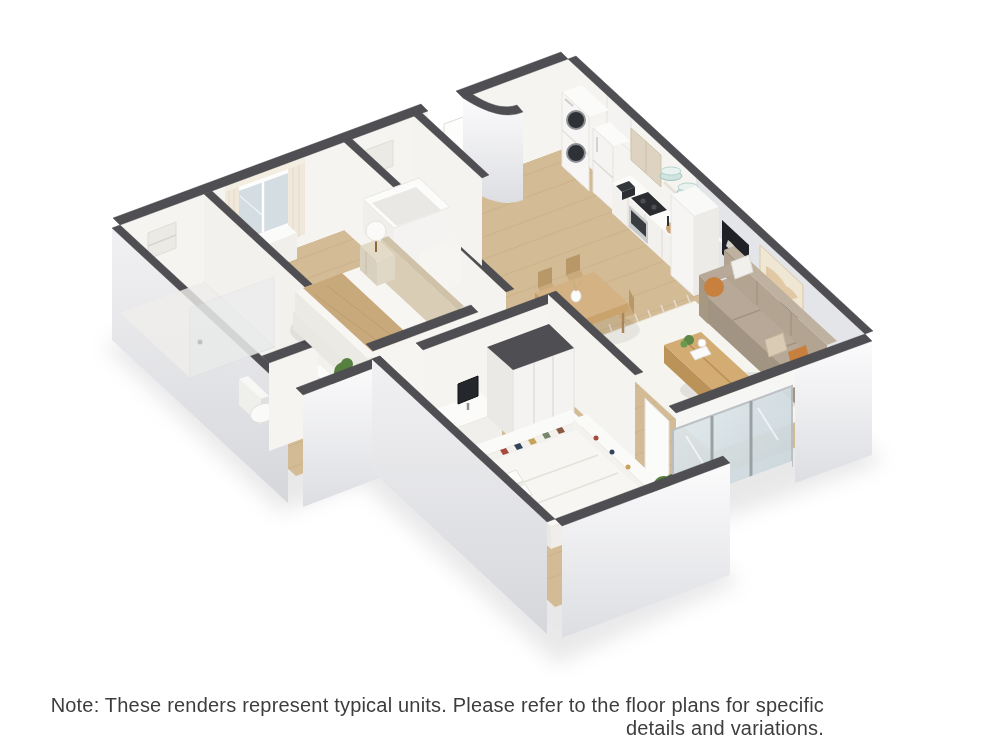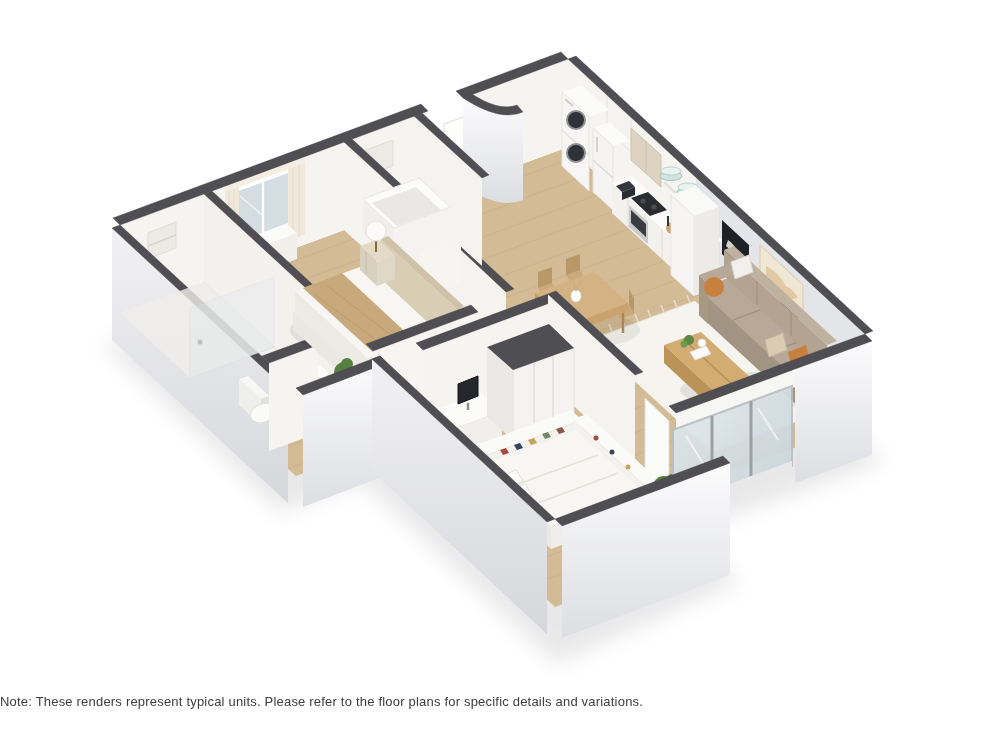--- a/index.html
+++ b/index.html
@@ -1,20 +1,20 @@
 <!DOCTYPE html>
 <html><head>
 <meta charset="utf-8">
 <style>
   html,body{margin:0;padding:0;background:#ffffff;}
   .stage{position:relative;width:1000px;height:750px;background:#fff;overflow:hidden;
          font-family:"Liberation Sans", sans-serif;}
   svg{position:absolute;left:0;top:0;}
-  .caption{position:absolute;left:0;top:694px;width:824px;text-align:left;
-           font-size:13px;letter-spacing:.2px;color:#3d3d3f;}
+  .caption{position:absolute;left:0;top:694px;width:824px;text-align:right;
+           font-size:20px;letter-spacing:.2px;color:#3d3d3f;}
   .cap{stroke:#434347;stroke-width:.4;}
   .plank{stroke:#c3aa83;stroke-width:1;opacity:.5;}
   .tileln{stroke:#e5e3df;stroke-width:1;}
   .fringe{stroke:#e4ddcf;stroke-width:1.5;}
 </style>
 </head>
 <body>
 <div class="stage">
 
 <svg width="1000" height="750" viewBox="0 0 1000 750">

